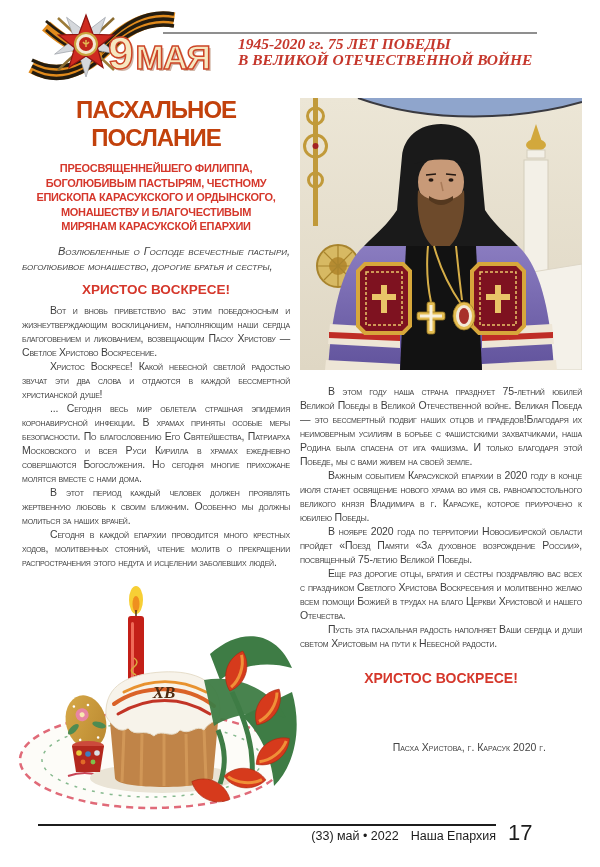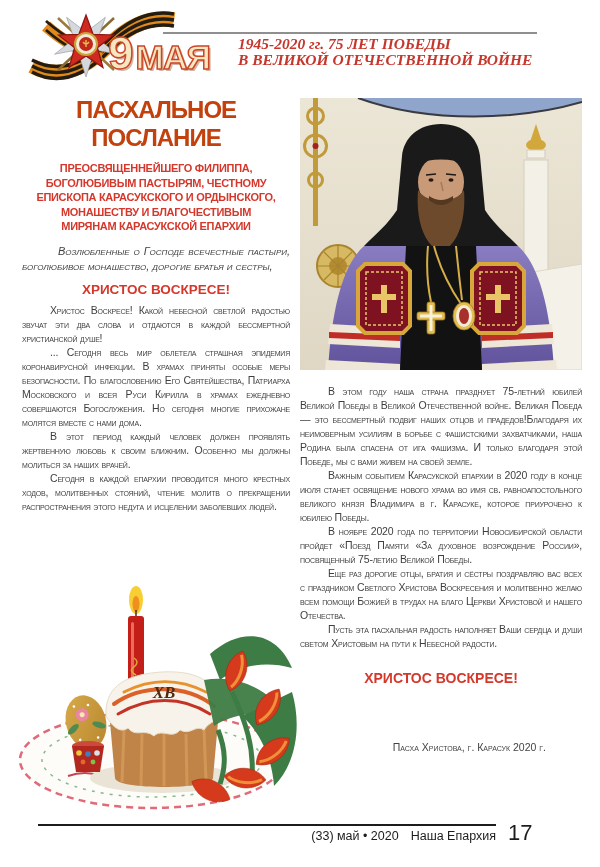--- a/index.html
+++ b/index.html
@@ -97,20 +97,21 @@
     <div class="subtitle">
       <div>ПРЕОСВЯЩЕННЕЙШЕГО ФИЛИППА,</div>
       <div>БОГОЛЮБИВЫМ ПАСТЫРЯМ, ЧЕСТНОМУ</div>
       <div>ЕПИСКОПА КАРАСУКСКОГО И ОРДЫНСКОГО,</div>
       <div>МОНАШЕСТВУ И БЛАГОЧЕСТИВЫМ</div>
       <div>МИРЯНАМ КАРАСУКСКОЙ ЕПАРХИИ</div>
     </div>
     <p class="salutation">Возлюбленные о Господе всечестные пастыри, боголюбивое монашество, дорогие братья и сестры,</p>
     <p class="exclaim">ХРИСТОС ВОСКРЕСЕ!</p>
     <div class="bodytext">
+      <p>Вот и вновь приветствую вас этим победоносным и жизнеутверждающим восклицанием, наполняющим наши сердца благоговением и ликованием, возвещающим Пасху Христову — Светлое Христово Воскресение.</p>
       <p>Христос Воскресе! Какой небесной светлой радостью звучат эти два слова и отдаются в каждой бессмертной христианской душе!</p>
       <p>... Сегодня весь мир облетела страшная эпидемия коронавирусной инфекции. В храмах приняты особые меры безопасности. По благословению Его Святейшества, Патриарха Московского и всея Руси Кирилла в храмах ежедневно совершаются Богослужения. Но сегодня многие прихожане молятся вместе с нами дома.</p>
       <p>В этот период каждый человек должен проявлять жертвенную любовь к своим ближним. Особенно мы должны молиться за наших врачей.</p>
       <p>Сегодня в каждой епархии проводится много крестных ходов, молитвенных стояний, чтение молитв о прекращении распространения этого недуга и исцелении заболевших людей.</p>
     </div>
   </div>
 
   <div class="col-right">
     <svg class="photo" viewBox="0 0 282 272">
       <defs>
@@ -277,17 +278,17 @@
         <path transform="rotate(18 224 92)" d="M224,74 C230,84 230,98 224,108"></path>
         <path transform="rotate(32 256 127)" d="M256,110 C262,120 262,134 256,144"></path>
         <path transform="rotate(52 260 172)" d="M260,154 C266,164 266,178 260,188"></path>
         <path transform="rotate(95 232 198)" d="M232,180 C238,190 238,204 232,214"></path>
       </g>
     </g>
   </svg>
 
   <div class="footer-rule"></div>
   <div class="footer-text">
-    <span>(33) май • 2020</span><span class="mag">Наша Епархия</span>
+    <span>(33) май • 2022</span><span class="mag">Наша Епархия</span>
   </div>
   <div class="page-num">17</div>
 
 </div>
 
 </body></html>

